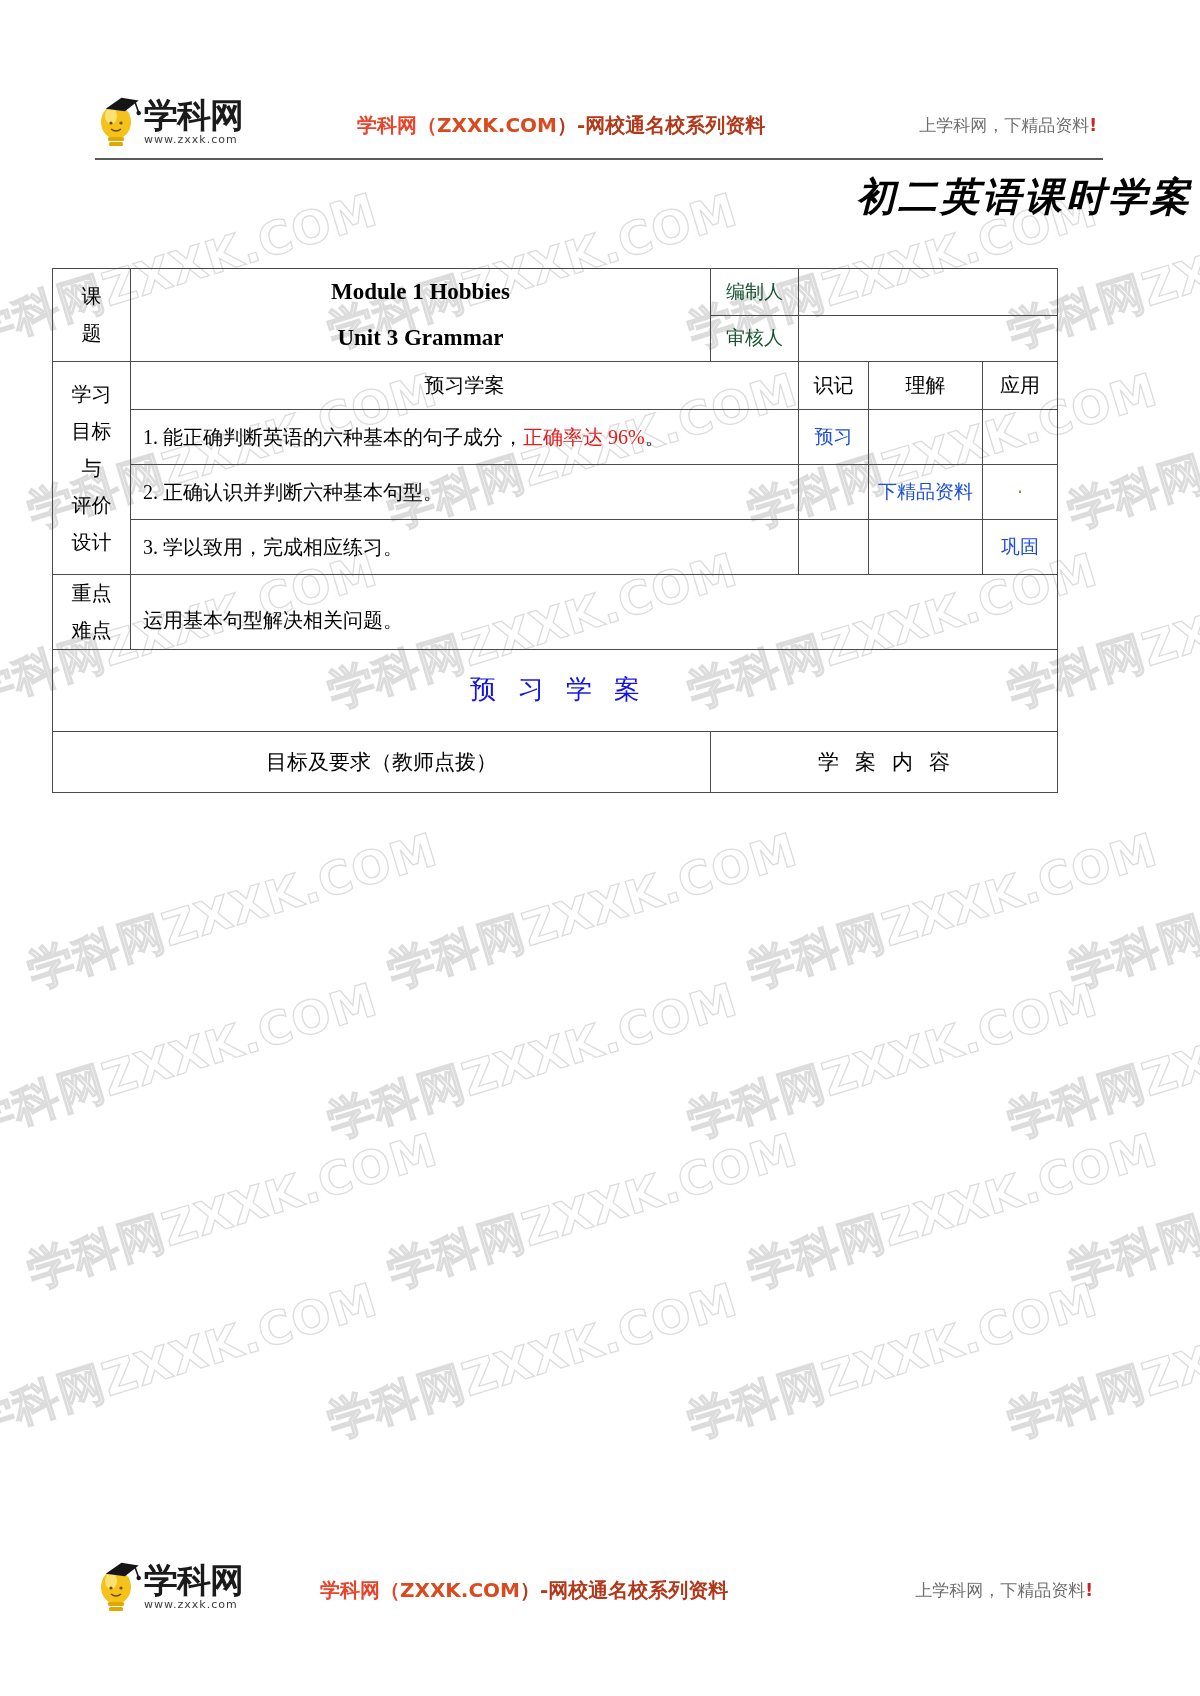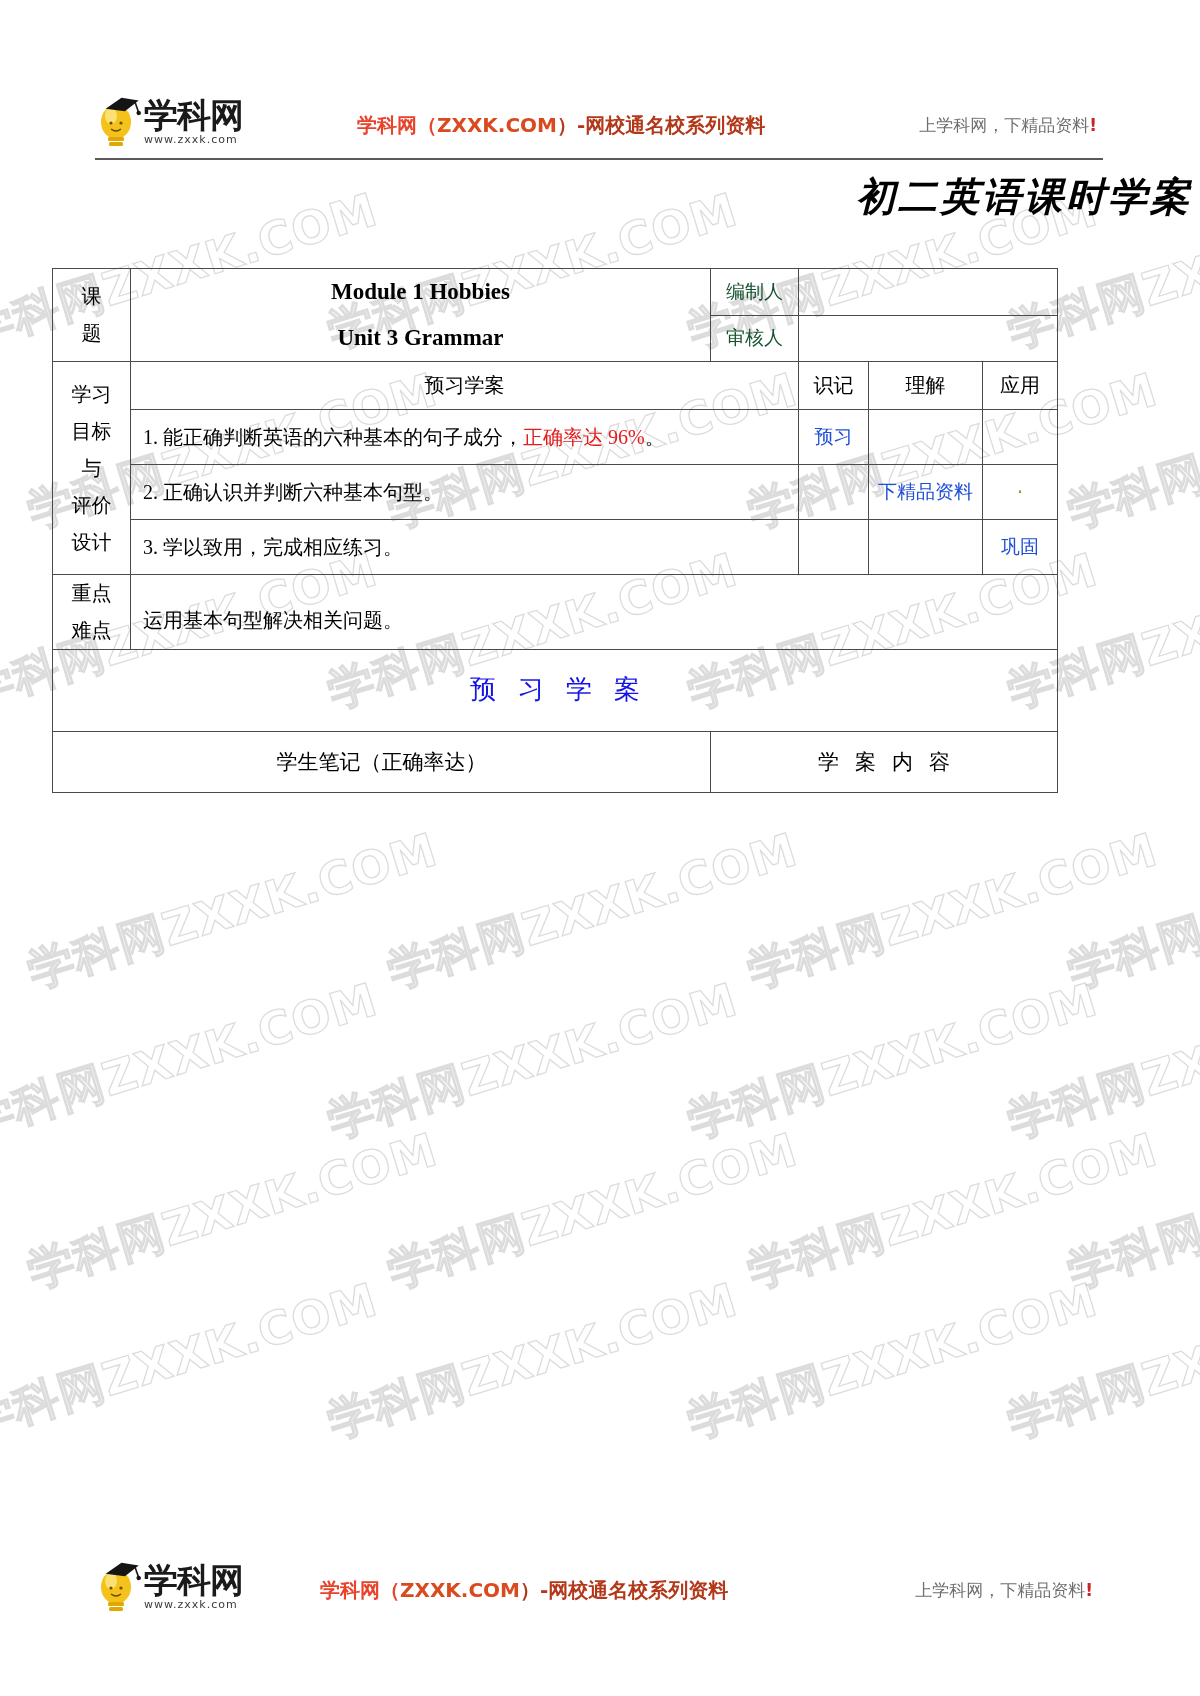--- a/index.html
+++ b/index.html
@@ -478,21 +478,21 @@
       </tr>
 
       <tr>
         <td colspan="6">
           <div class="section-banner">预习学案</div>
         </td>
       </tr>
 
       <tr>
         <td colspan="2" style="width:268px">
-          <div class="notes-head">学生笔记（正确率达）</div>
+          <div class="notes-head">目标及要求（教师点拨）</div>
         </td>
         <td colspan="4">
           <div class="content-head">学案内容</div>
         </td>
       </tr>
     </tbody>
   </table>
 
   <div class="footer">
     <div class="logo">

